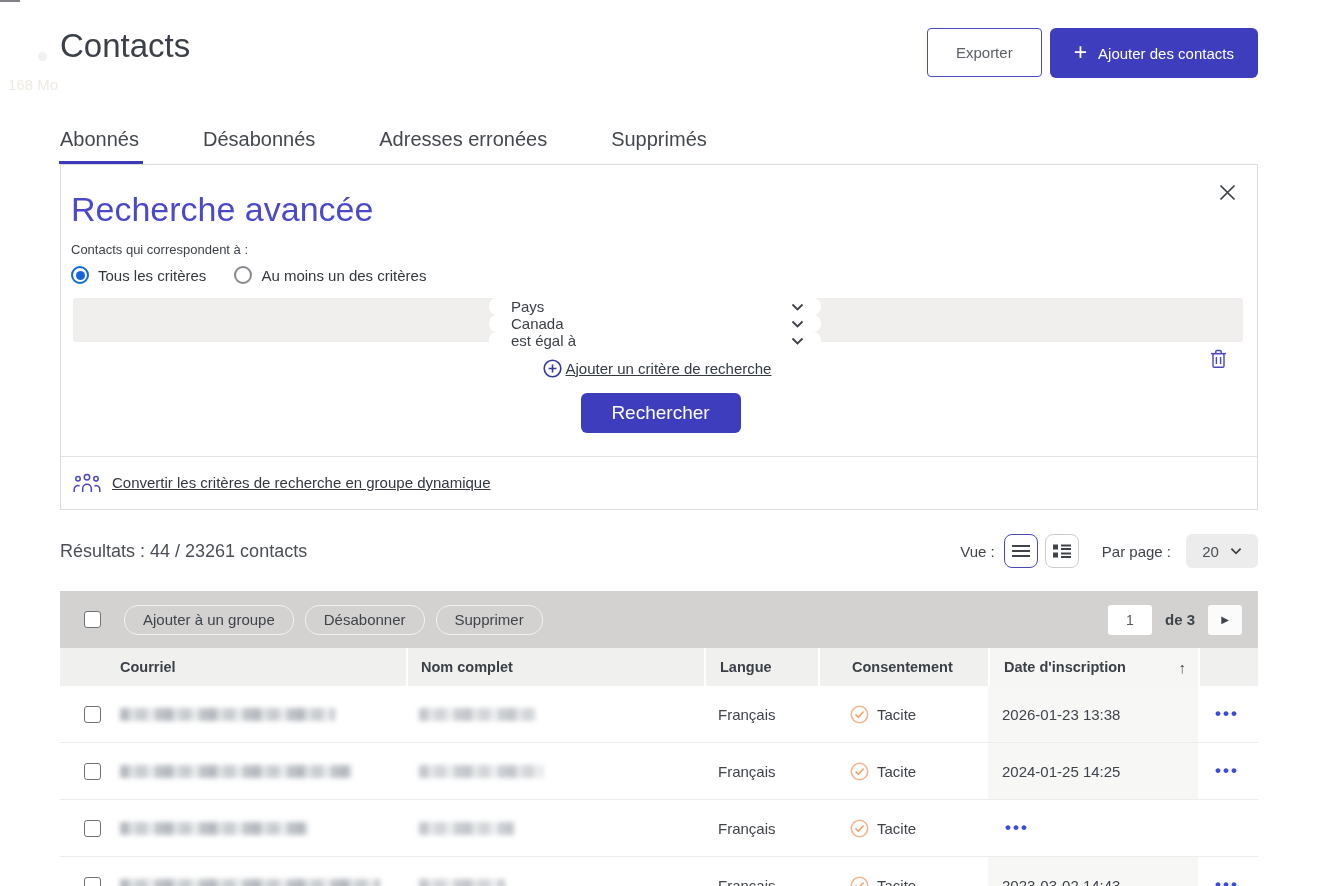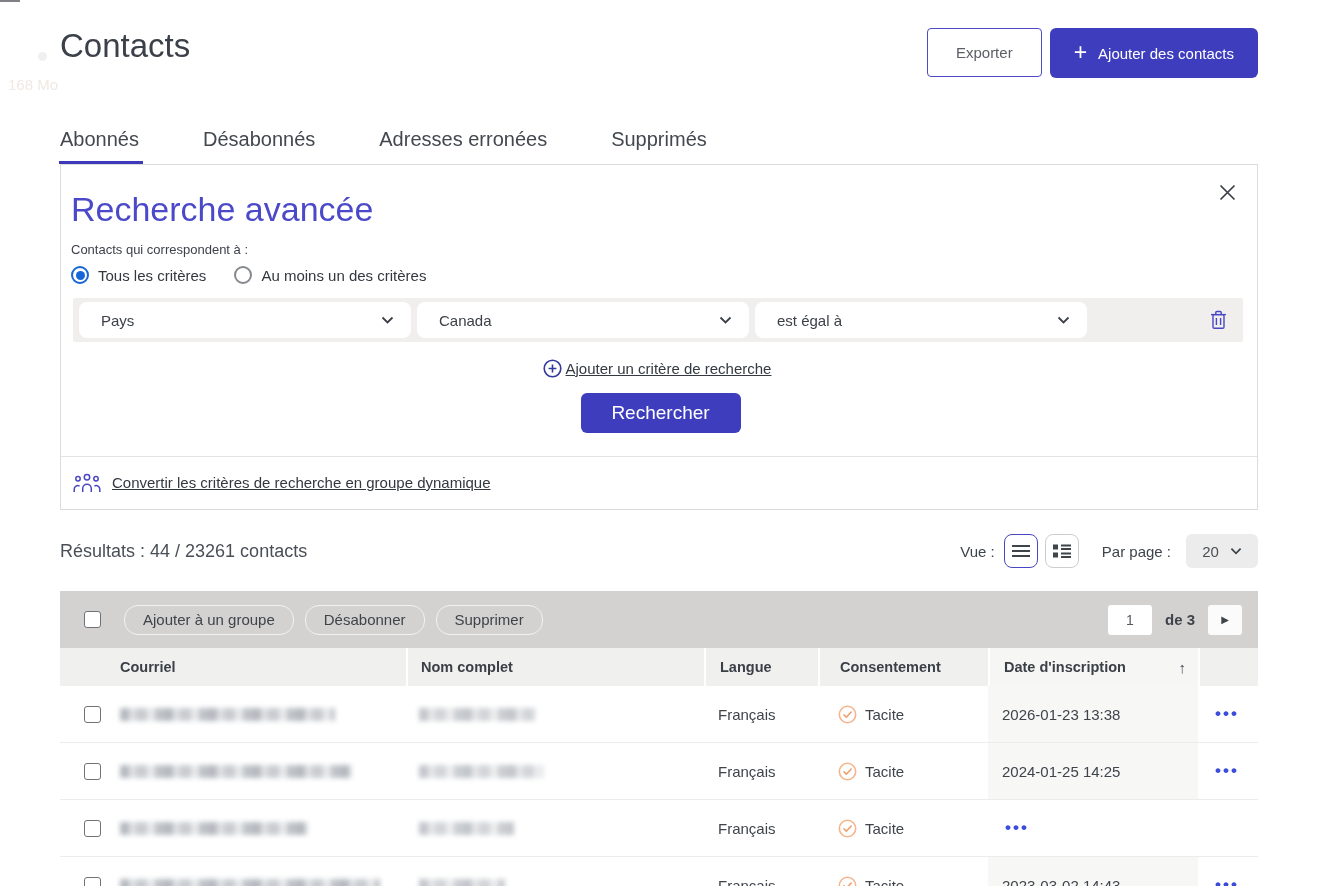--- a/index.html
+++ b/index.html
@@ -32,21 +32,21 @@
   .panel-close { position:absolute; top:19px; right:21px; cursor:pointer; line-height:0; }
   .panel-inner { padding:25px 14px 0 10px; }
   .panel-title { font-size:34px; font-weight:400; color:#4b49c9; }
   .match-label { margin-top:13px; font-size:13px; color:#3d424a; }
   .radios { margin-top:9px; display:flex; gap:28px; align-items:center; font-size:15px; color:#33383f; }
   .radio { display:flex; align-items:center; gap:9px; cursor:pointer; }
   .radio-outer { width:18px; height:18px; border-radius:50%; border:2px solid #1765d8; display:inline-flex; align-items:center; justify-content:center; flex:none; }
   .radio-outer.off { border-color:#85898e; }
   .radio-dot { width:9px; height:9px; border-radius:50%; background:#1765d8; }
 
-  .filter-band { margin:14px 0 0 2px; background:#f0efee; border-radius:2px; height:44px; display:flex; align-items:center; padding:0 6px; }
+  .filter-band { margin:14px 0 0 2px; background:#f0efee; border-radius:2px; height:44px; display:flex; align-items:center; padding:0 6px;flex-direction:column; }
   .select { background:#fff; border-radius:8px; height:36px; width:332px; margin-right:6px; display:flex; align-items:center; justify-content:space-between; padding:0 17px 0 22px; font-size:15px; color:#3c4148; cursor:pointer; }
   .trash-btn { margin-left:auto; margin-right:10px; cursor:pointer; line-height:0; }
 
   .add-criteria { margin-top:17px; display:flex; justify-content:center; align-items:center; gap:4px; }
   .add-criteria a { font-size:15px; color:#343a41; text-decoration:underline; cursor:pointer; }
   .search-btn-row { display:flex; justify-content:center; margin-top:15px; padding-bottom:23px; }
   .btn-search { width:160px; height:40px; background:#3e3dbd; color:#fff; font-size:19px; border:none; border-radius:6px; font-family:inherit; cursor:pointer;margin-left:7px; }
 
   .panel-footer { border-top:1px solid #e3e3e3; padding:15px 10px 16px 12px; display:flex; align-items:center; gap:11px; }
   .panel-footer a { font-size:15px; color:#33383f; text-decoration:underline; cursor:pointer; }
@@ -72,21 +72,21 @@
   .page-total { font-weight:bold; font-size:15px; color:#3f444b; }
   .next-btn { width:34px; height:30px; background:#fbfbfb; border:none; border-radius:3px; display:flex; align-items:center; justify-content:center; color:#3f444b; font-size:10px; cursor:pointer; }
 
   
   .thead { display:flex; height:38px; background:#f0f0ef; font-weight:bold; font-size:14.5px; color:#3b4047; align-items:flex-start; }
   .th, .td { height:100%; display:flex; align-items:center; }
   .col-cbx { width:48px; padding-left:24px; }
   .col-email { width:298px; padding-left:12px; }
   .col-name { width:298px; padding-left:13px; border-left:2px solid #fff; }
   .col-lang { width:114px; padding-left:14px; border-left:2px solid #fff; }
-  .col-consent { width:170px; padding-left:20px; border-left:2px solid #fff; }
+  .col-consent { width:170px; padding-left:32px; border-left:2px solid #fff; }
   .col-date { width:210px; padding-left:14px; border-left:2px solid #fff; }
   .col-actions { width:58px; justify-content:center; border-left:2px solid #fff; }
   .thead .col-date { background:#f6f6f5; justify-content:space-between; padding-right:12px; }
   .sort-arrow { font-size:15px; color:#4a4f57; font-weight:normal; }
 
   .trow { display:flex; height:57px; align-items:center; border-bottom:1px solid #ececec; background:#fff; font-size:15px; color:#3f444b; }
   .trow .td { border-left:none; }
   .trow .col-date { background:#f7f7f6; }
   .blur-bar { height:13px; border-radius:1px; filter:blur(2.6px); opacity:.85;
     background:repeating-linear-gradient(90deg,#a9aeb5 0 9px,#d9dbde 9px 16px,#bfc3c8 16px 27px,#e3e5e7 27px 35px,#b4b9bf 35px 44px); }

